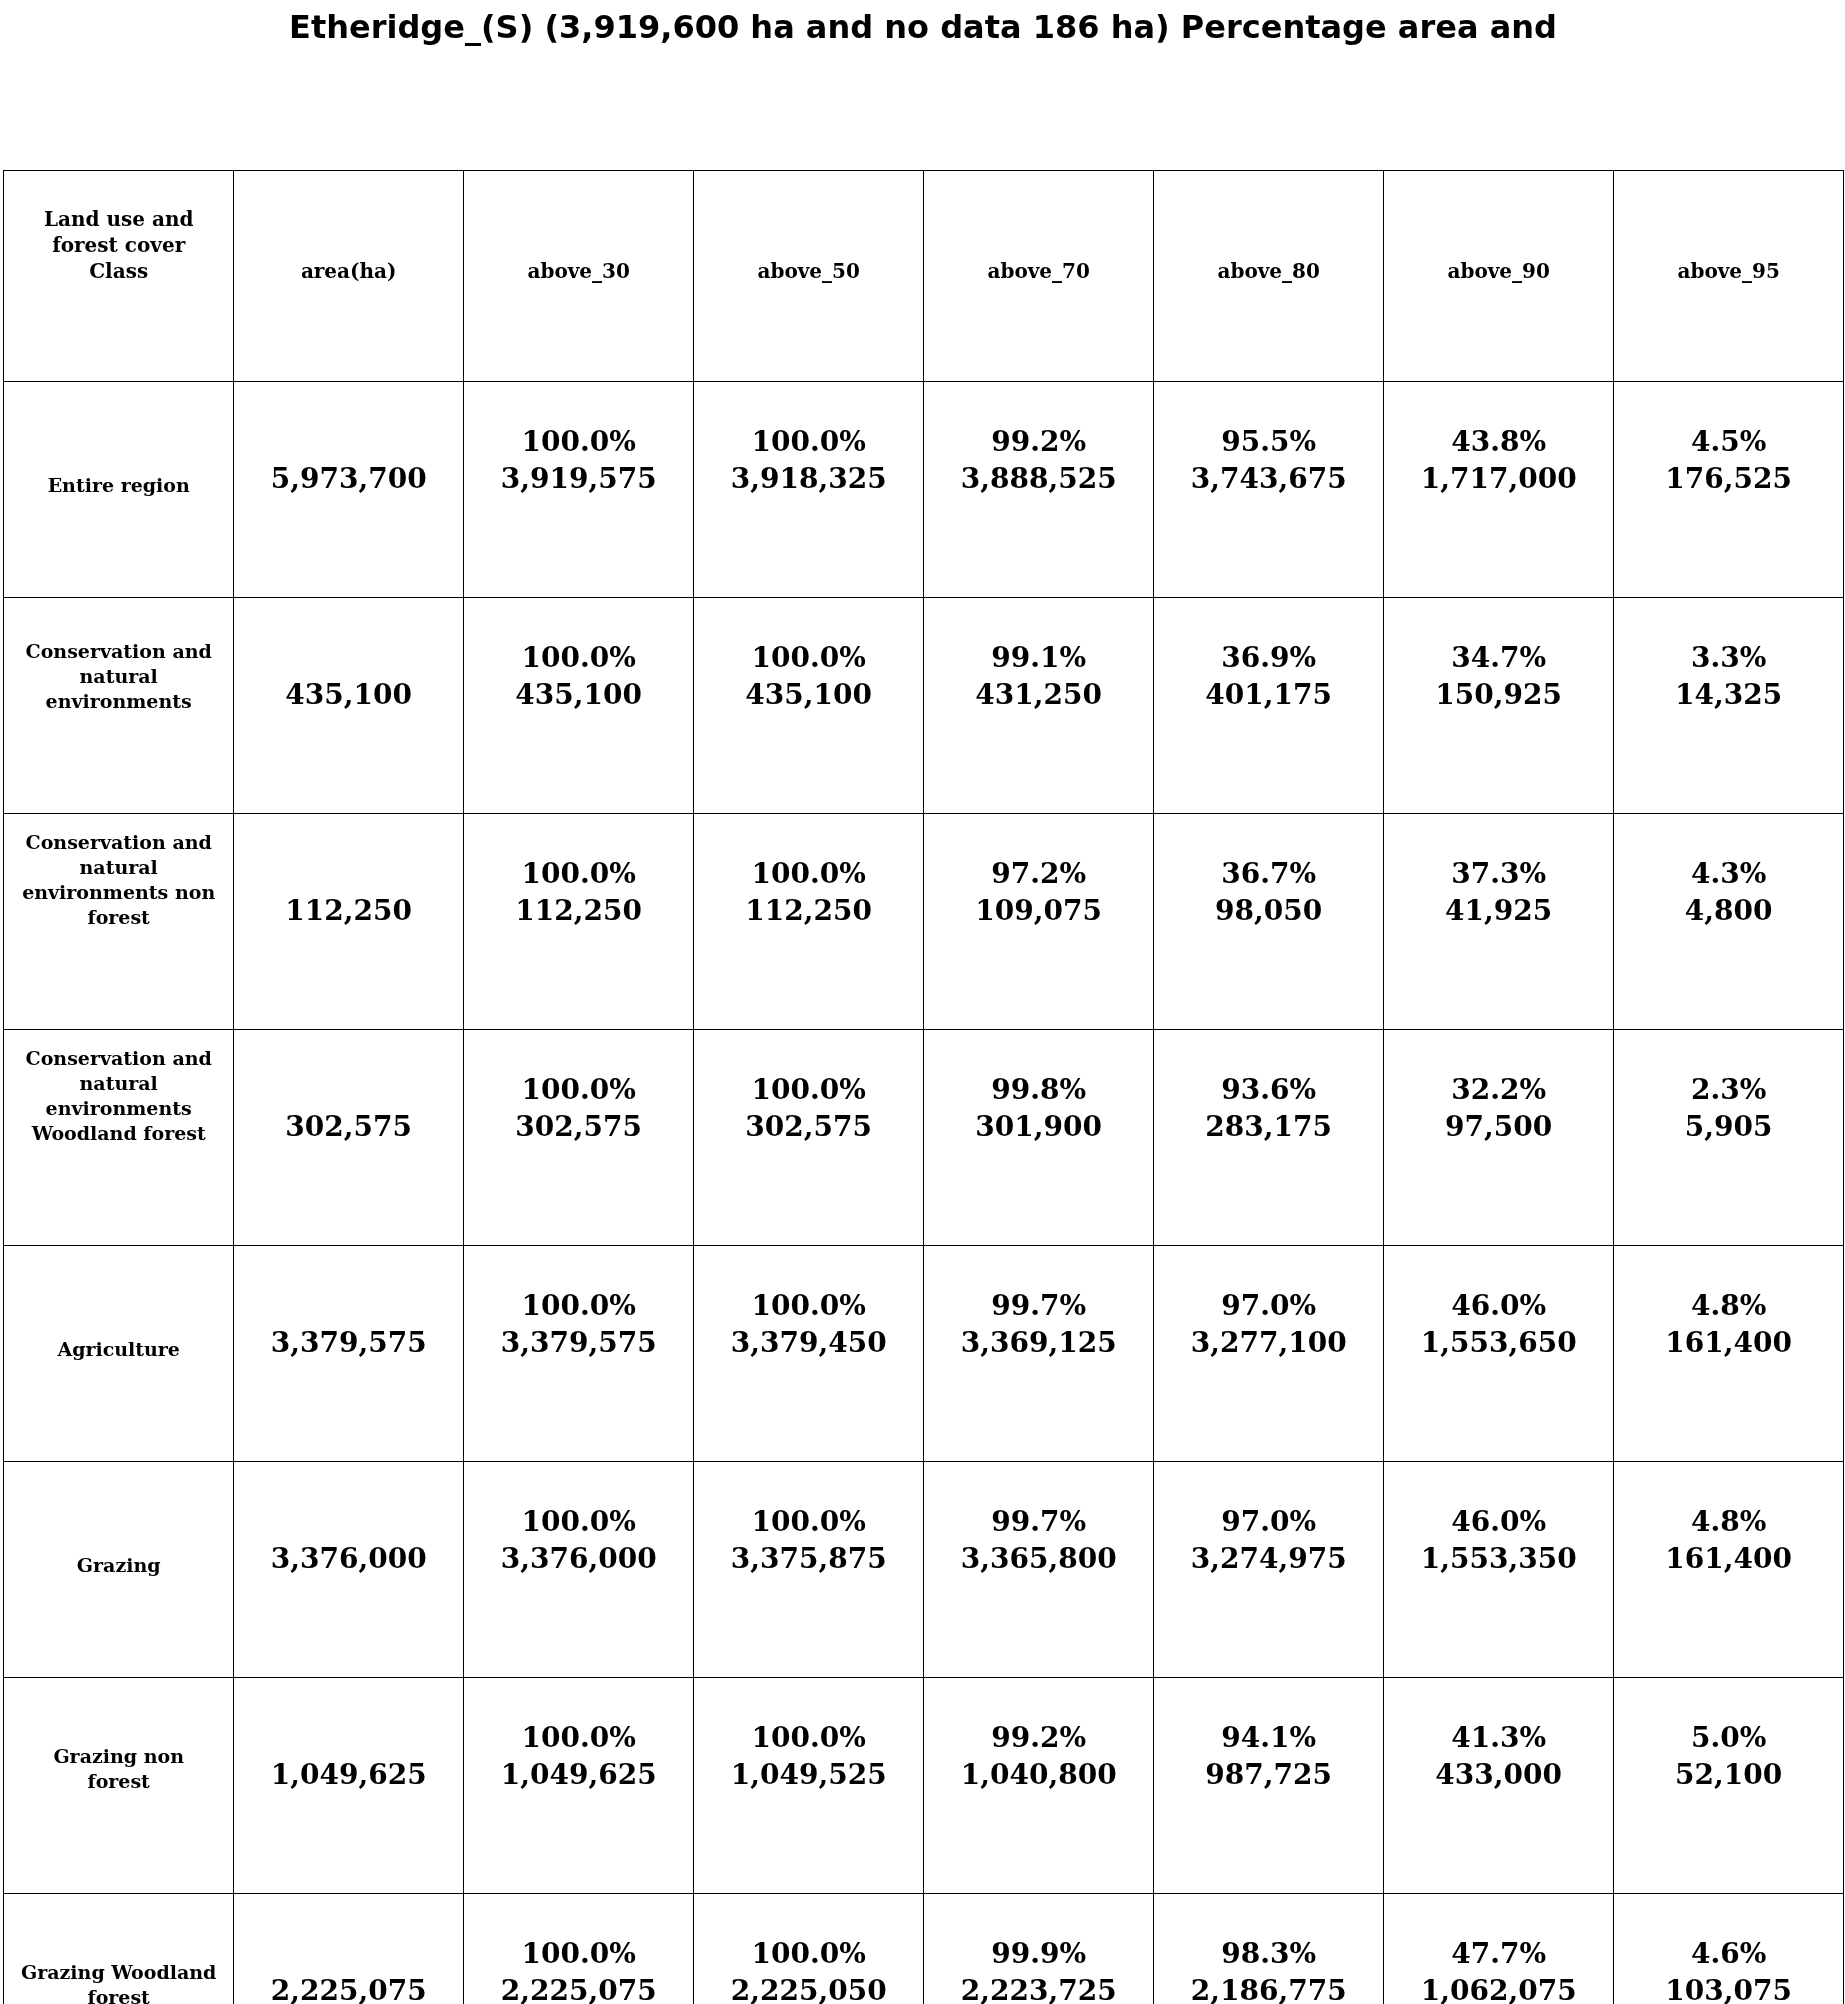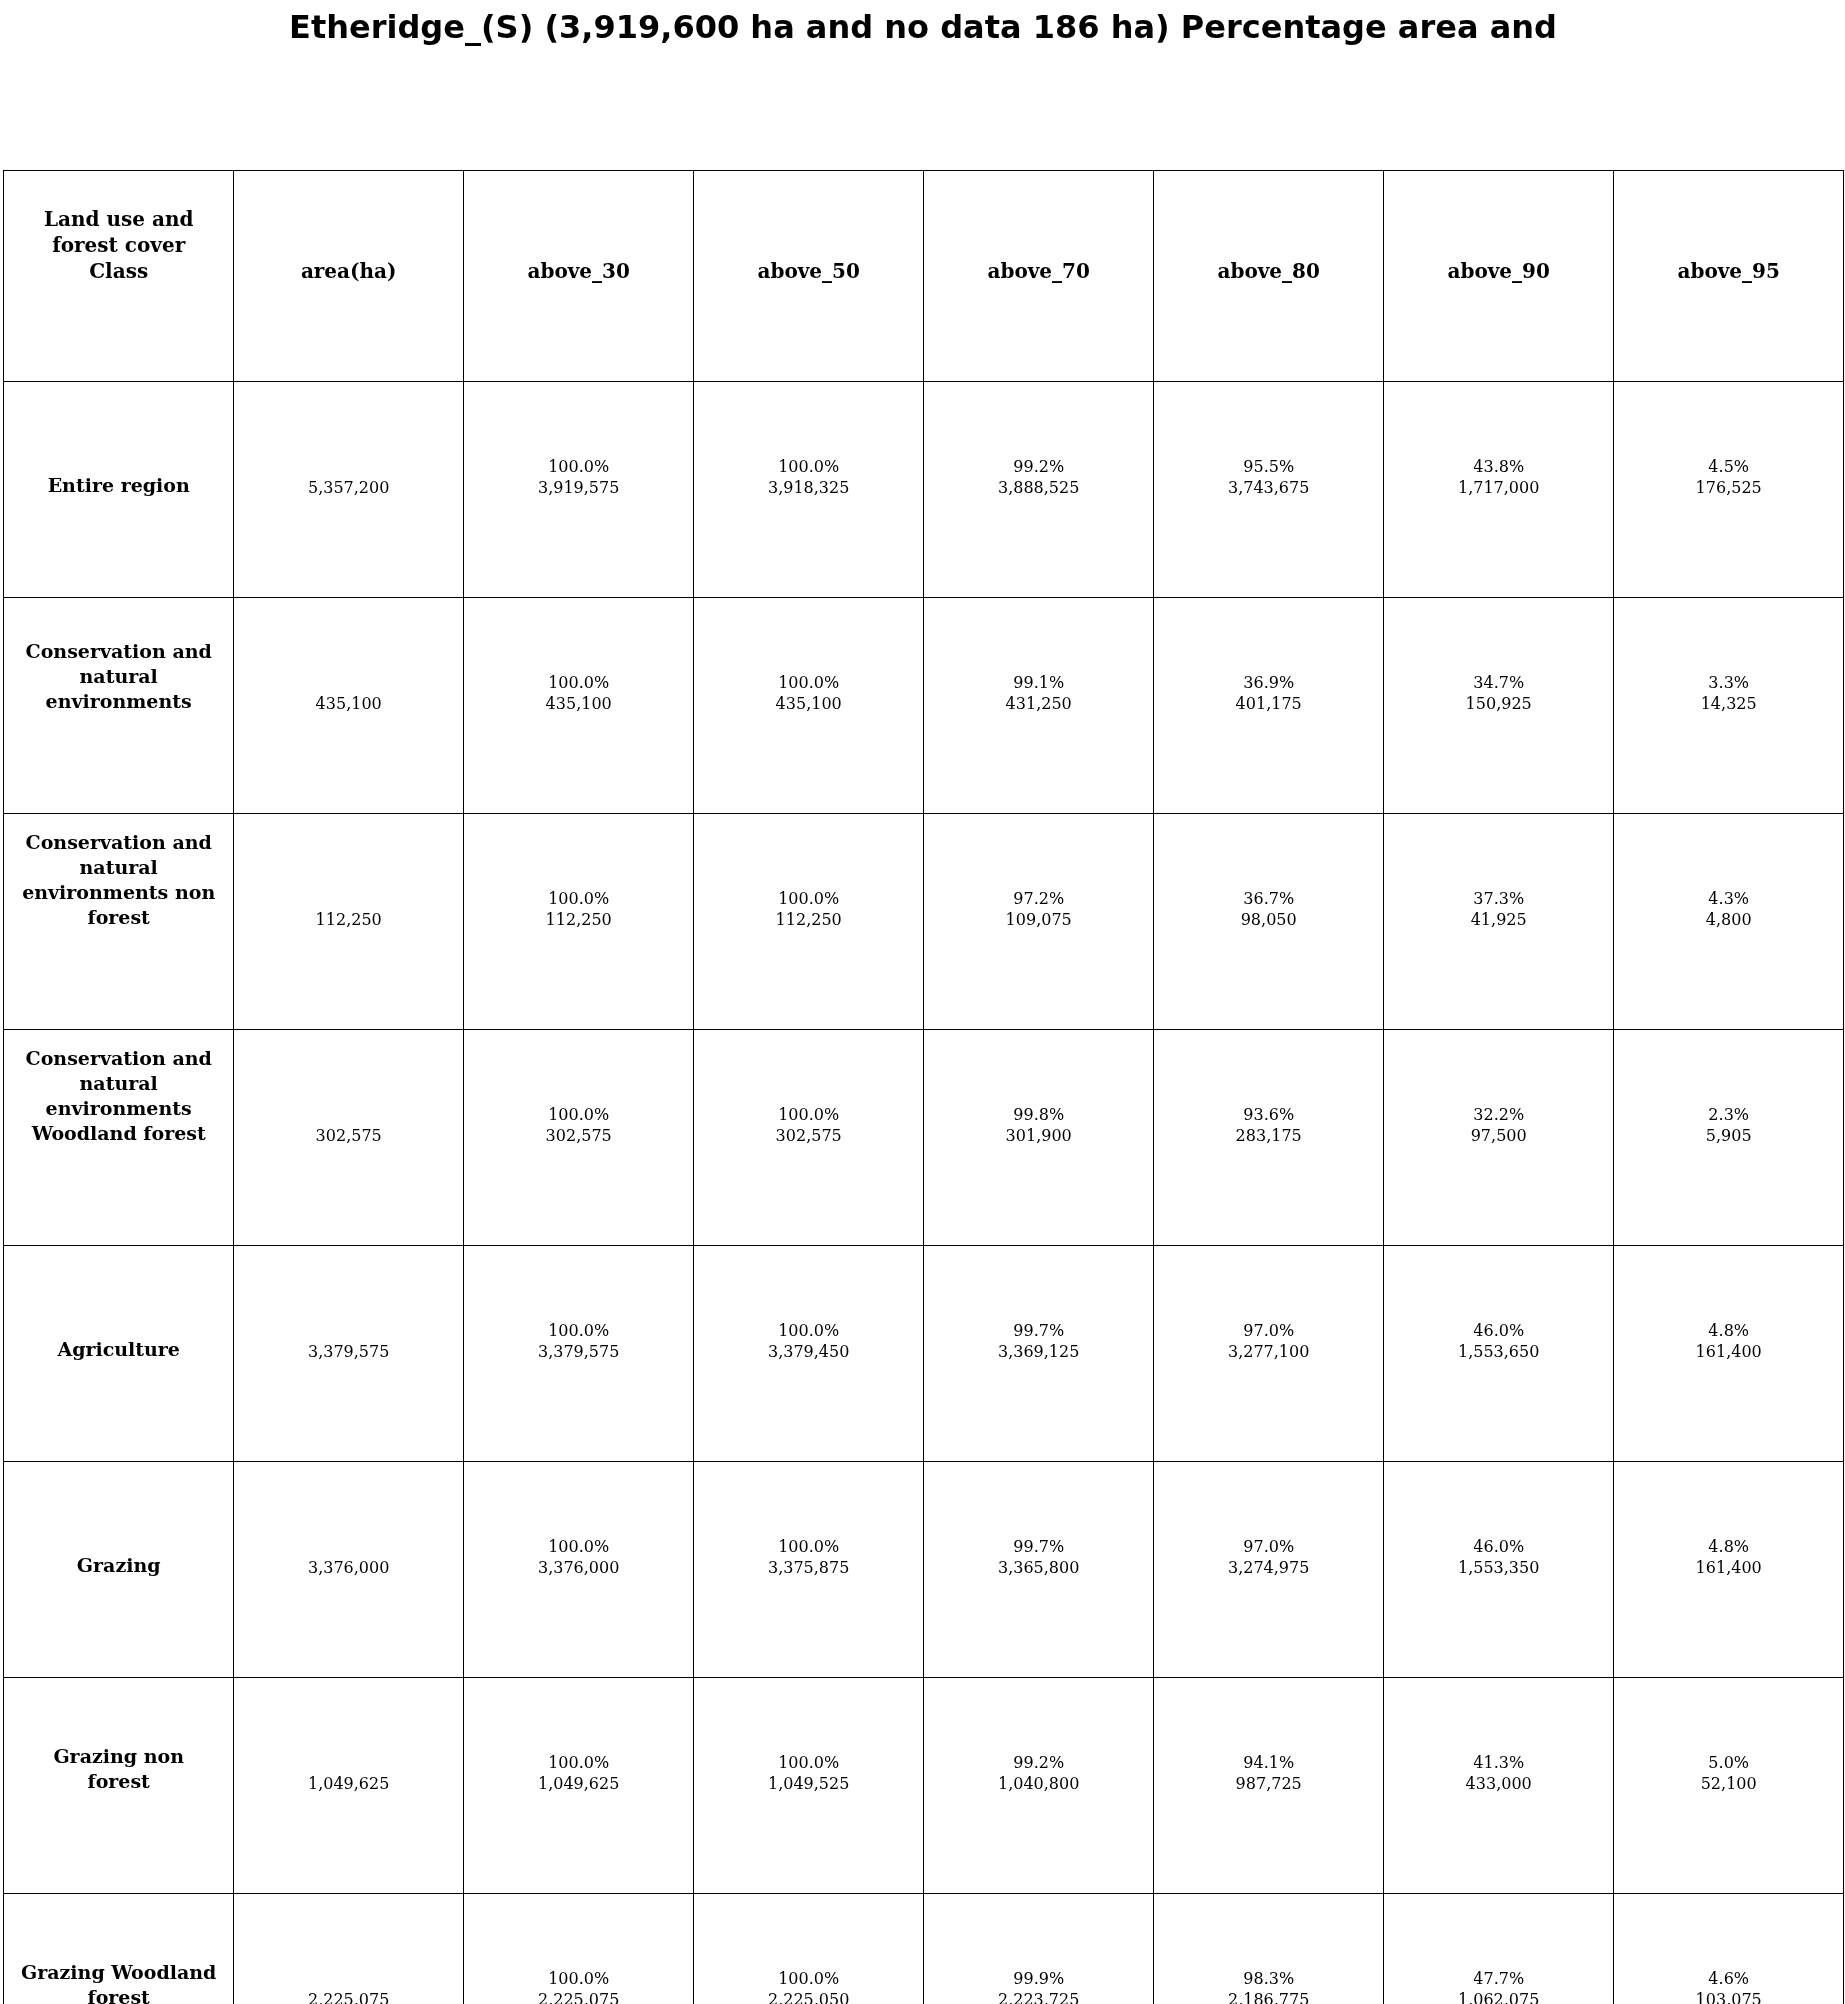--- a/index.html
+++ b/index.html
@@ -23,21 +23,21 @@
     border:1.6px solid #000; padding:0; position:relative; background:#fff;
   }
   table.protection thead tr { height:211px; }
   table.protection tbody tr { height:216px; }
   .cc {
     position:absolute; left:3.2px; right:3.2px; bottom:calc(50% - 8.8px);
     text-align:center; white-space:pre-line; line-height:1.32; color:#000;
   }
   th .cc { font-weight:bold; font-size:20px; }
   td.class-cell .cc { font-weight:bold; font-size:19px; }
-  td.num-cell .cc { font-weight:normal; font-size:16px; }
+  td.num-cell .cc { font-weight:bold; font-size:28px; }
 </style>
 </head>
 <body>
 
 <div class="page-title">
   <div>Etheridge_(S) (3,919,600 ha and no data 186 ha) Percentage area and</div>
 </div>
 
 <table class="protection">
   <colgroup>
@@ -79,21 +79,21 @@
           <div class="cc">above_95</div>
         </th>
     </tr>
   </thead>
   <tbody>
       <tr>
         <td class="class-cell">
           <div class="cc">Entire region</div>
         </td>
         <td class="num-cell">
-          <div class="cc">5,357,200</div>
+          <div class="cc">5,973,700</div>
         </td>
         <td class="num-cell">
           <div class="cc">100.0%
 3,919,575</div>
         </td>
         <td class="num-cell">
           <div class="cc">100.0%
 3,918,325</div>
         </td>
         <td class="num-cell">

